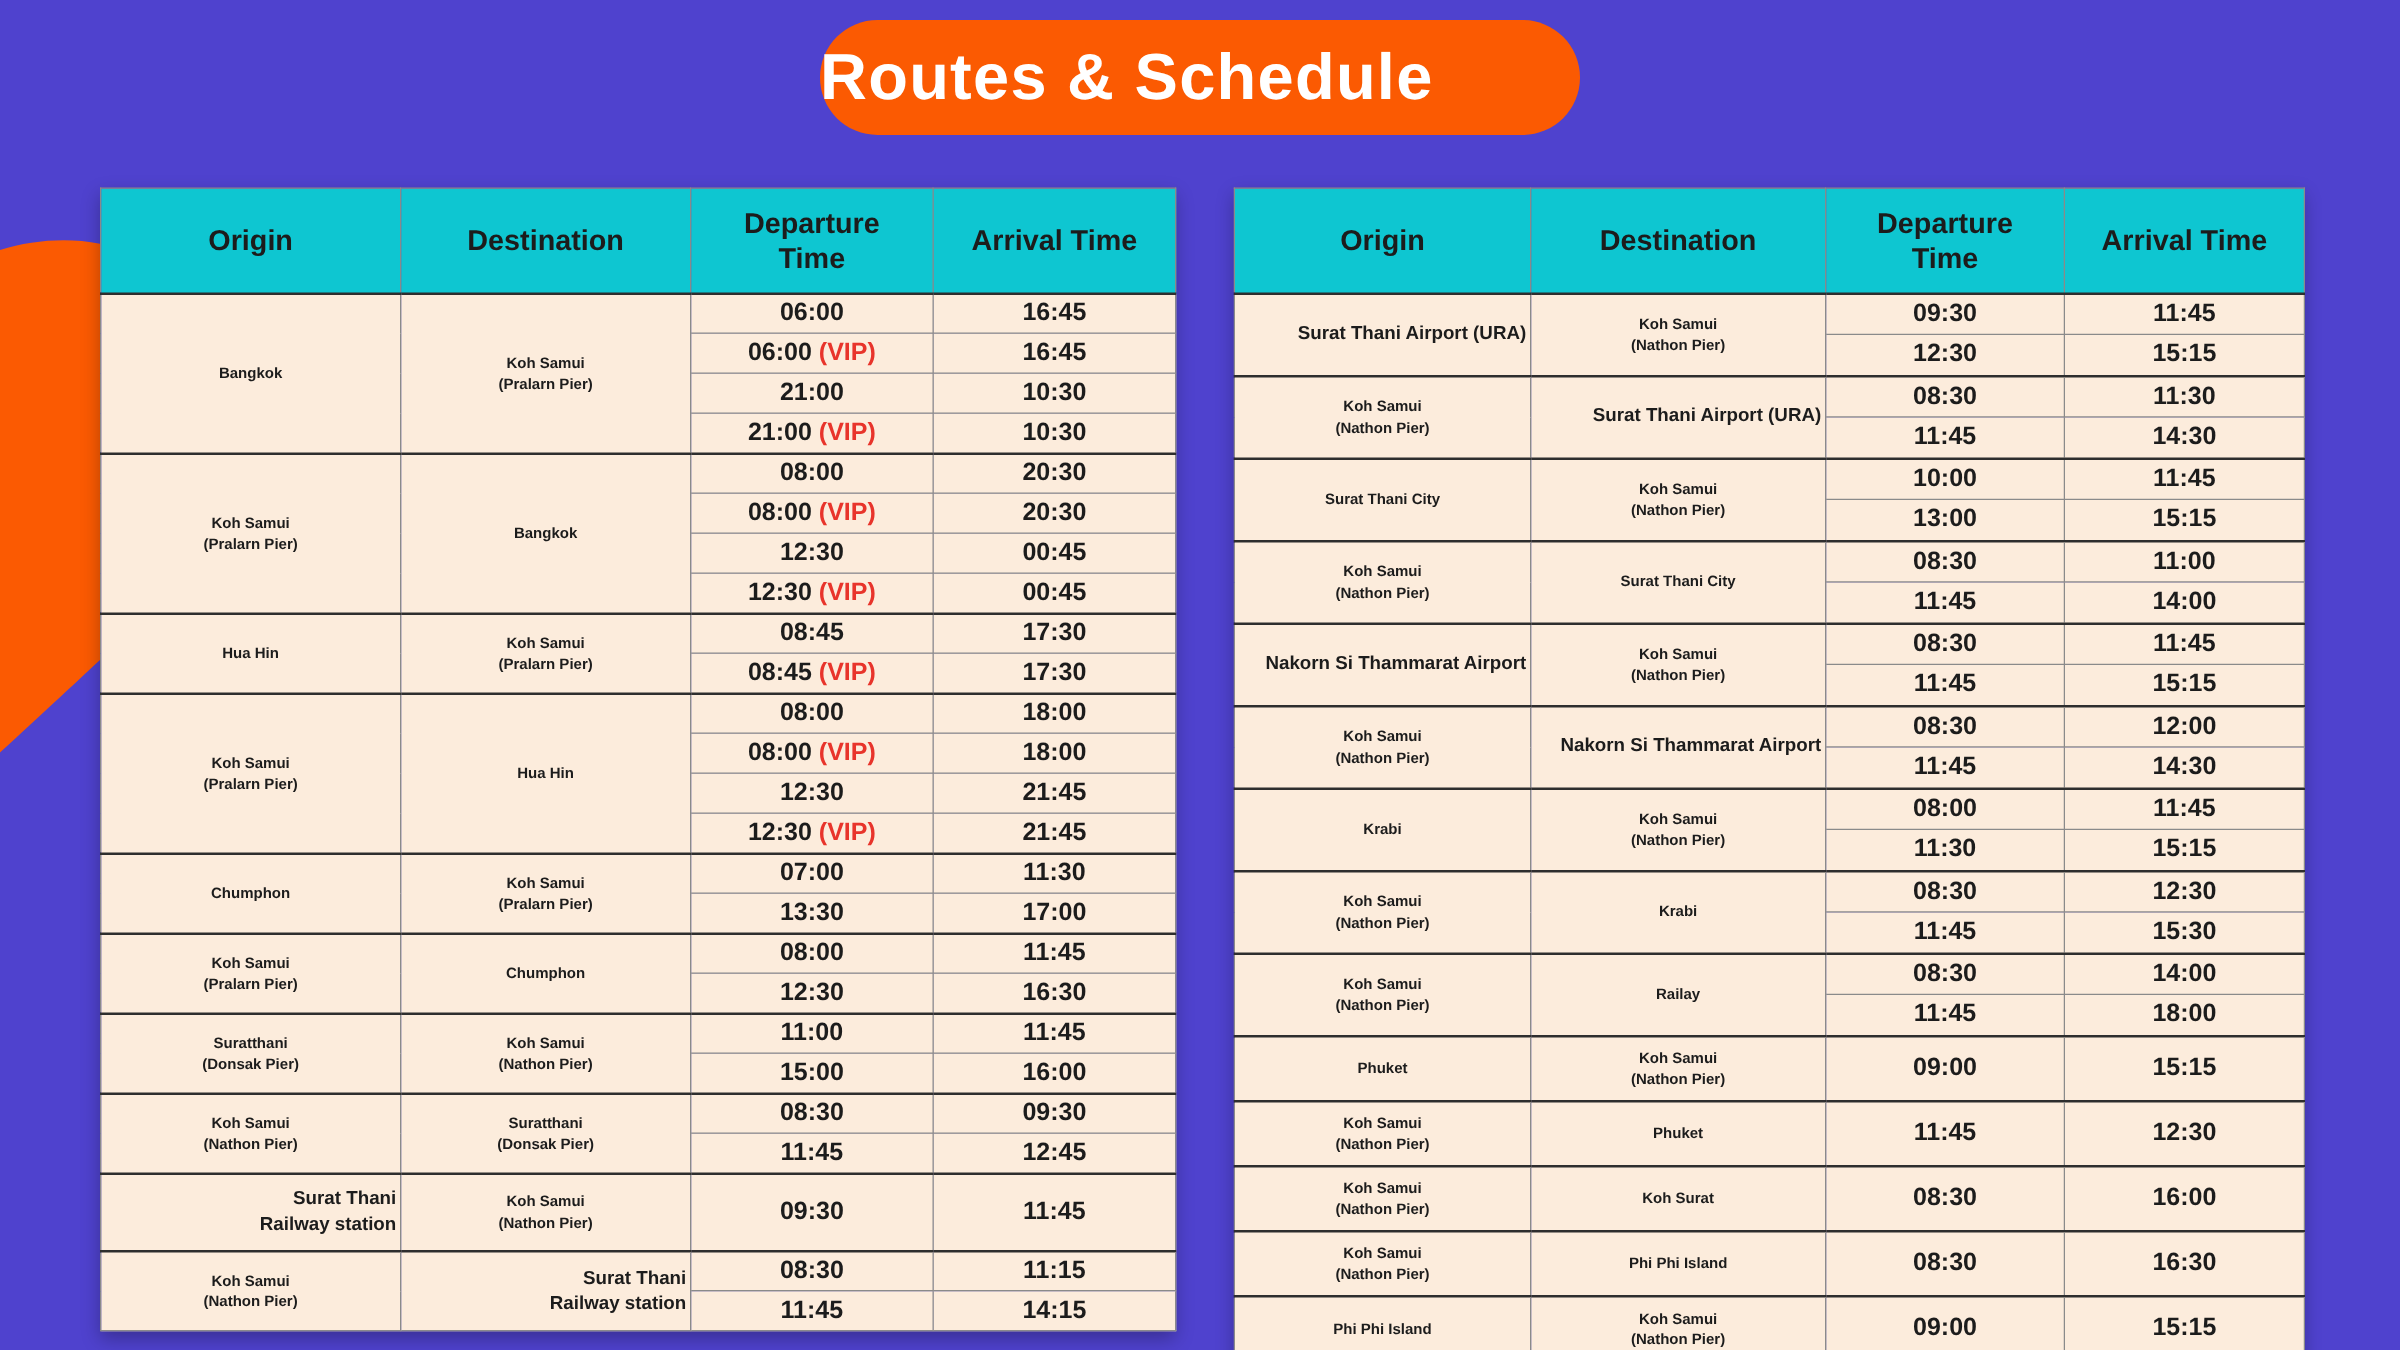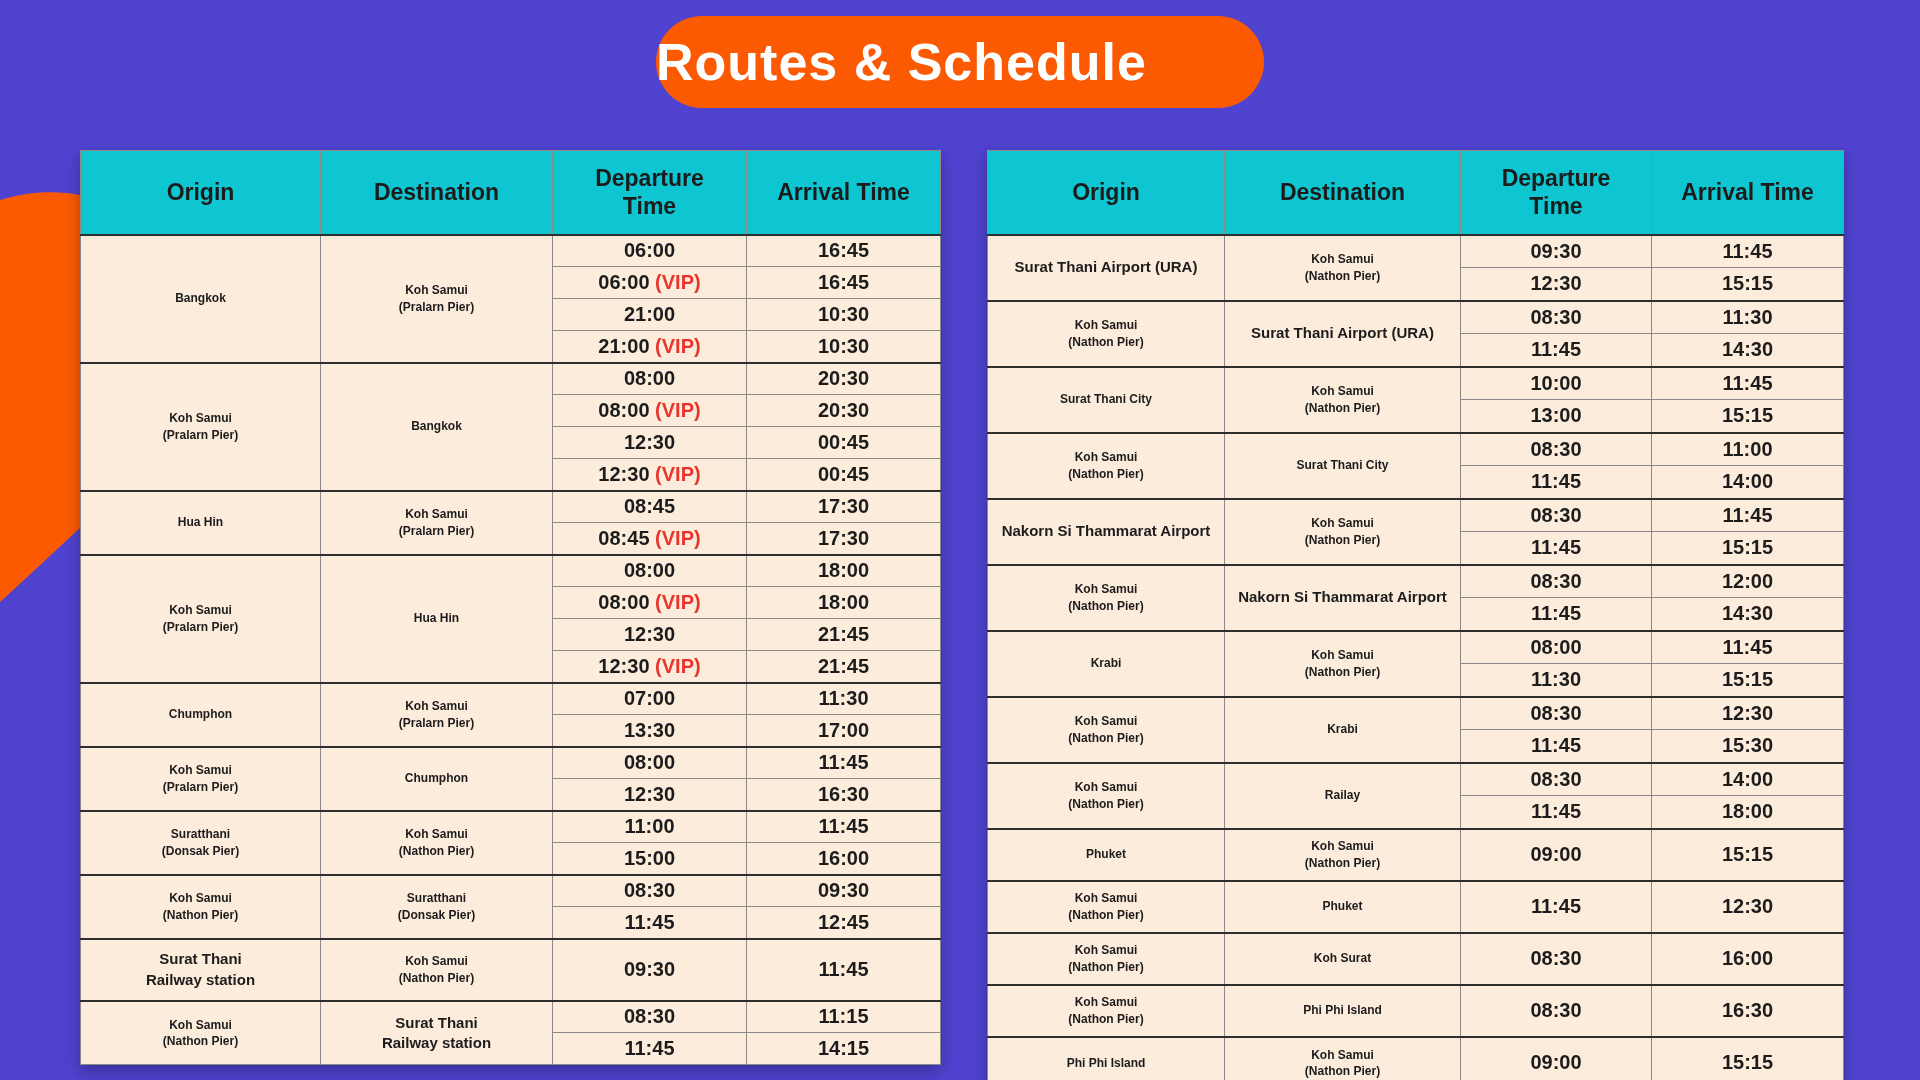--- a/index.html
+++ b/index.html
@@ -42,21 +42,21 @@
 
   tbody td{background:var(--cream);}
   tbody tr.group-start td{border-top:2px solid var(--grid-strong);}
 
   .panel.left tbody tr{height:32px;}
   .panel.right tbody tr{height:33px;}
   .panel.left tbody tr.single{height:62px;}
   .panel.right tbody tr.single{height:52px;padding-left:40px;}
 
   td.place{font-size:12px;line-height:1.35;white-space:pre-line;padding:2px 3px;}
-  td.place.small{font-size:15px;}
+  td.place.small{font-size:15px;text-align:right;}
   td.time{font-size:20px;white-space:nowrap;}
   .vip{color:var(--vip-red);}
 </style>
 </head>
 <body>
 
 <div class="page">
 
   <svg class="blob" viewBox="0 0 80 418" preserveAspectRatio="none" aria-hidden="true">
     <path d="M0,10 C26,2 54,0 80,5 L80,338 C52,364 22,392 0,412 Z"></path>

